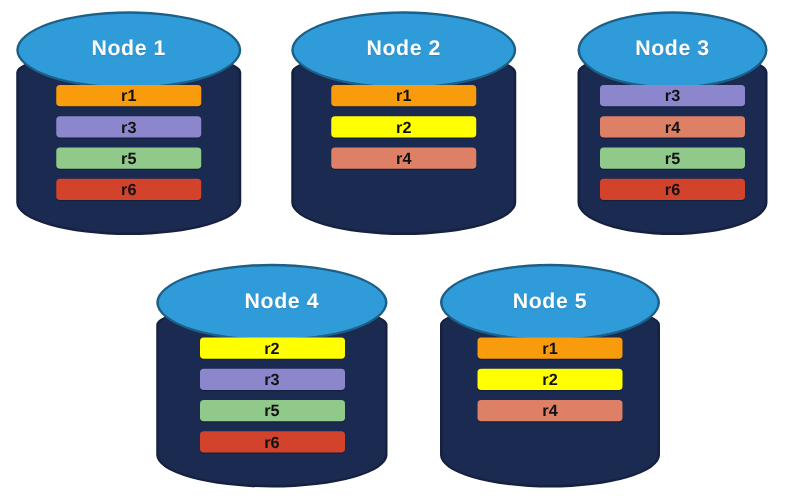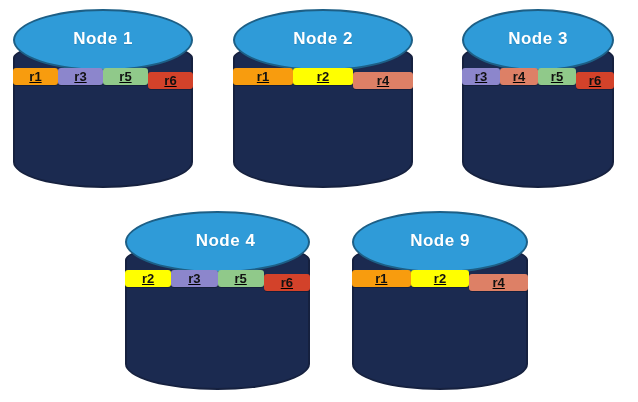--- a/index.html
+++ b/index.html
@@ -64,23 +64,22 @@
     text-shadow: 0 1px 1px rgba(0,0,0,0.12);
     position: relative;
     top: -1px;
   }
 
   .bars {
     position: absolute;
     left: 0;
     right: 0;
     display: flex;
-    flex-direction: row;
+    flex-direction: column;
     align-items: center;
-    text-decoration: underline;
   }
 
   .bar {
     height: 17px;
     border-radius: 3px;
     display: flex;
     align-items: center;
     justify-content: center;
     color: #111111;
     font-size: 13px;
@@ -138,21 +137,21 @@
       <div class="bars" style="top: 59px;">
         <div class="bar" style="width: 116px; background: rgb(255, 255, 0);">r2</div>
         <div class="bar" style="width: 116px; background: rgb(140, 134, 204);">r3</div>
         <div class="bar" style="width: 116px; background: rgb(144, 201, 138);">r5</div>
         <div class="bar" style="width: 116px; background: rgb(211, 66, 42);">r6</div>
       </div>
     </div>
     <div class="node" style="left: 352px; top: 211px; width: 176px; height: 179px;">
       <div class="cyl-body" style="top: 31px; height: 148px; background: rgb(27, 42, 80); border-color: rgb(22, 33, 63);"></div>
       <div class="cyl-top" style="height: 62px; background: rgb(47, 155, 216); border-color: rgb(29, 95, 134);">
-        <div class="node-label" style="color: rgb(255, 255, 255);">Node  9</div>
+        <div class="node-label" style="color: rgb(255, 255, 255);">Node  5</div>
       </div>
       <div class="bars" style="top: 59px;">
         <div class="bar" style="width: 116px; background: rgb(248, 156, 14);">r1</div>
         <div class="bar" style="width: 116px; background: rgb(255, 255, 0);">r2</div>
         <div class="bar" style="width: 116px; background: rgb(221, 128, 102);">r4</div>
       </div>
     </div>
   </div>
 
 </body></html>

